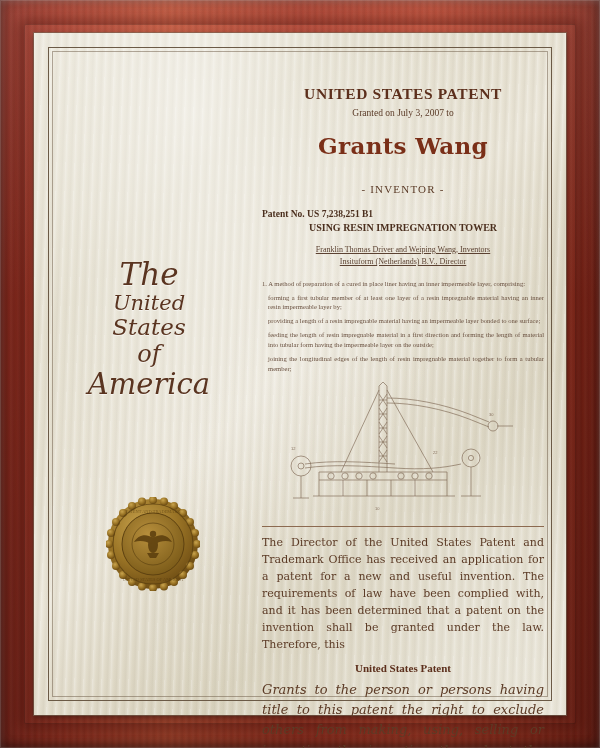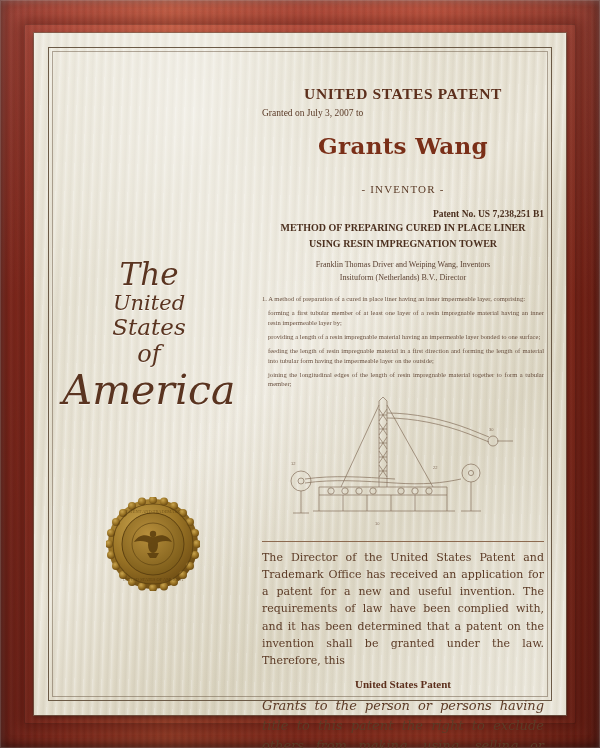--- a/index.html
+++ b/index.html
@@ -104,21 +104,21 @@
     font-family: "DejaVu Serif", serif;
     font-style: italic;
     line-height: 1.12;
     color: #5a3420;
     text-shadow: 0 1px 0 rgba(255,255,255,0.5);
   }
   .usa-script .l1 { font-size: 31px; }
   .usa-script .l2 { font-size: 21px; }
   .usa-script .l3 { font-size: 23px; }
   .usa-script .l4 { font-size: 24px; }
-  .usa-script .l5 { font-size: 41px; }
+  .usa-script .l5 { font-size: 29px; }
 
   
   .seal {
     position: absolute;
     left: 50px;
     top: 440px;
     width: 94px;
     height: 94px;
   }
   .seal svg { display: block; }
@@ -133,20 +133,21 @@
   }
   .cert-title {
     text-align: center;
     font-family: "Liberation Serif", serif;
     font-weight: bold;
     font-size: 15.5px;
     letter-spacing: 0.6px;
     color: #5c2f1c;
   }
   .cert-granted {
+    text-align: center;
     font-size: 9.5px;
     margin-top: 5px;
     color: #5a3a26;
   }
   .cert-name {
     text-align: center;
     font-family: "DejaVu Serif", serif;
     font-weight: bold;
     font-size: 23px;
     margin-top: 14px;
@@ -154,40 +155,41 @@
     letter-spacing: 0.3px;
   }
   .cert-role {
     text-align: center;
     font-size: 11px;
     letter-spacing: 1.2px;
     margin-top: 24px;
     color: #5a3a26;
   }
   .cert-patno {
-    text-align: right;
+    text-align: left;
     font-size: 9.5px;
     font-weight: bold;
     margin-top: 14px;
     color: #4b2f1e;
   }
   .cert-invtitle {
     text-align: center;
     font-size: 10px;
     font-weight: bold;
     line-height: 1.35;
     margin-top: 2px;
     color: #4b2f1e;
   }
   .cert-inventors {
     text-align: center;
     font-size: 8px;
     margin-top: 9px;
     line-height: 1.45;
     color: #5c4232;
+    text-decoration: underline;
   }
 
   .claims {
     margin-top: 11px;
     font-size: 6.6px;
     line-height: 1.5;
     text-align: justify;
     color: #6a5140;
   }
   .claims p { margin: 0 0 4px 0; }
@@ -344,21 +346,20 @@
     </div>
 
     <div class="cert">
 
       <div class="cert-title">UNITED STATES PATENT</div>
       <div class="cert-granted">Granted on July 3, 2007 to</div>
       <div class="cert-name">Grants Wang</div>
       <div class="cert-role">- INVENTOR -</div>
 
       <div class="cert-patno">Patent No. US 7,238,251 B1</div>
-      <div class="cert-invtitle">METHOD OF PREPARING CURED IN PLACE LINER</div>
       <div class="cert-invtitle">USING RESIN IMPREGNATION TOWER</div>
 
       <div class="cert-inventors">Franklin Thomas Driver and Weiping Wang, Inventors</div>
       <div class="cert-inventors" style="margin-top:1px">Insituform (Netherlands) B.V., Director</div>
 
       <div class="claims">
         <p>1. A method of preparation of a cured in place liner having an inner impermeable layer, comprising:</p>
         <p class="indent">forming a first tubular member of at least one layer of a resin impregnable material having an inner resin impermeable layer by;</p>
         <p class="indent">providing a length of a resin impregnable material having an impermeable layer bonded to one surface;</p>
         <p class="indent">feeding the length of resin impregnable material in a first direction and forming the length of material into tubular form having the impermeable layer on the outside;</p>

